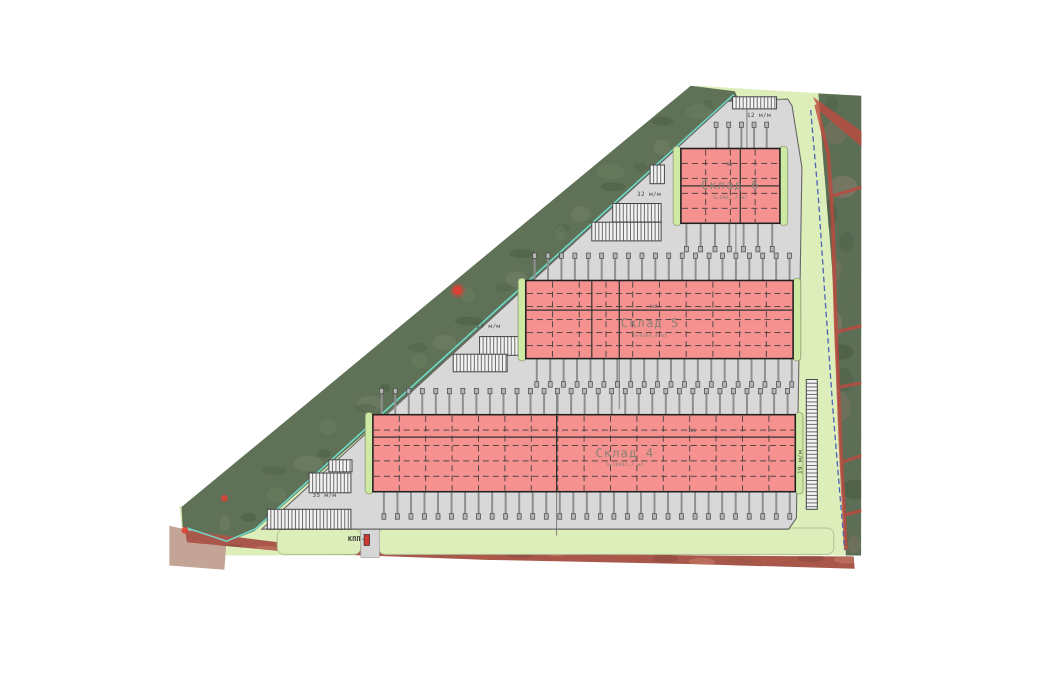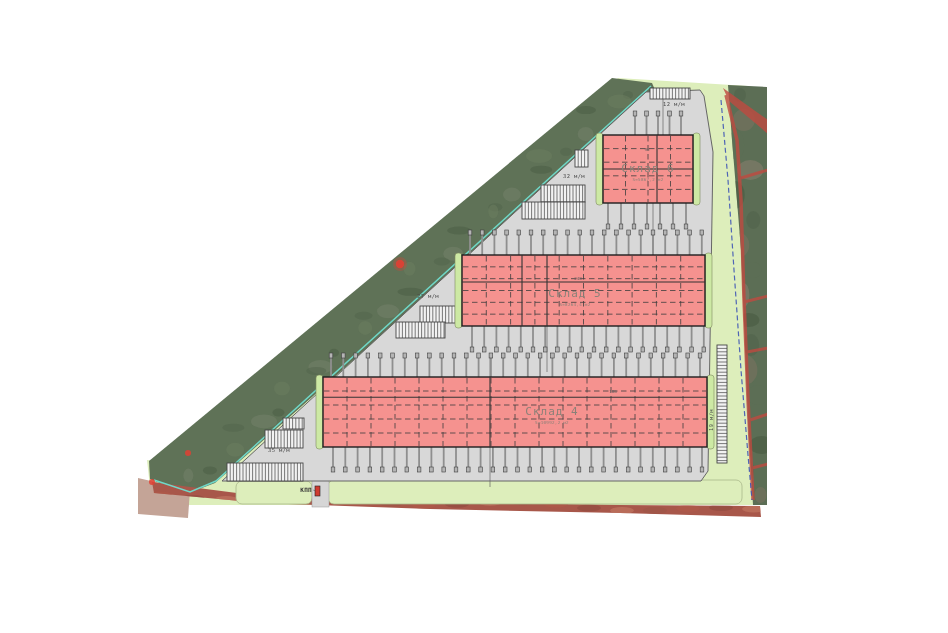--- a/index.html
+++ b/index.html
@@ -1,17 +1,17 @@
 <!DOCTYPE html>
 <html><head>
 <meta charset="utf-8">
 <style>
   html,body{margin:0;padding:0;background:#ffffff;}
   .canvas{position:relative;width:767px;height:633px;background:#ffffff;overflow:hidden;
-          font-family:"DejaVu Sans Mono", monospace;}
+          font-family:"DejaVu Sans Mono", monospace;padding-left:16px;}
   svg{display:block}
   text{font-family:"DejaVu Sans Mono", monospace;}
   .bl{fill:#8a8178;font-size:11px;letter-spacing:1px;}
   .ba{fill:#8a8178;font-size:4.2px;letter-spacing:.3px;}
   .dim{fill:#5d5d5d;font-size:4.2px;}
   .pl{fill:#4a4a4a;font-size:5.4px;letter-spacing:.4px;}
   .kpp{fill:#333;font-size:6px;font-weight:bold;letter-spacing:.3px;}
 </style>
 </head>
 <body>

